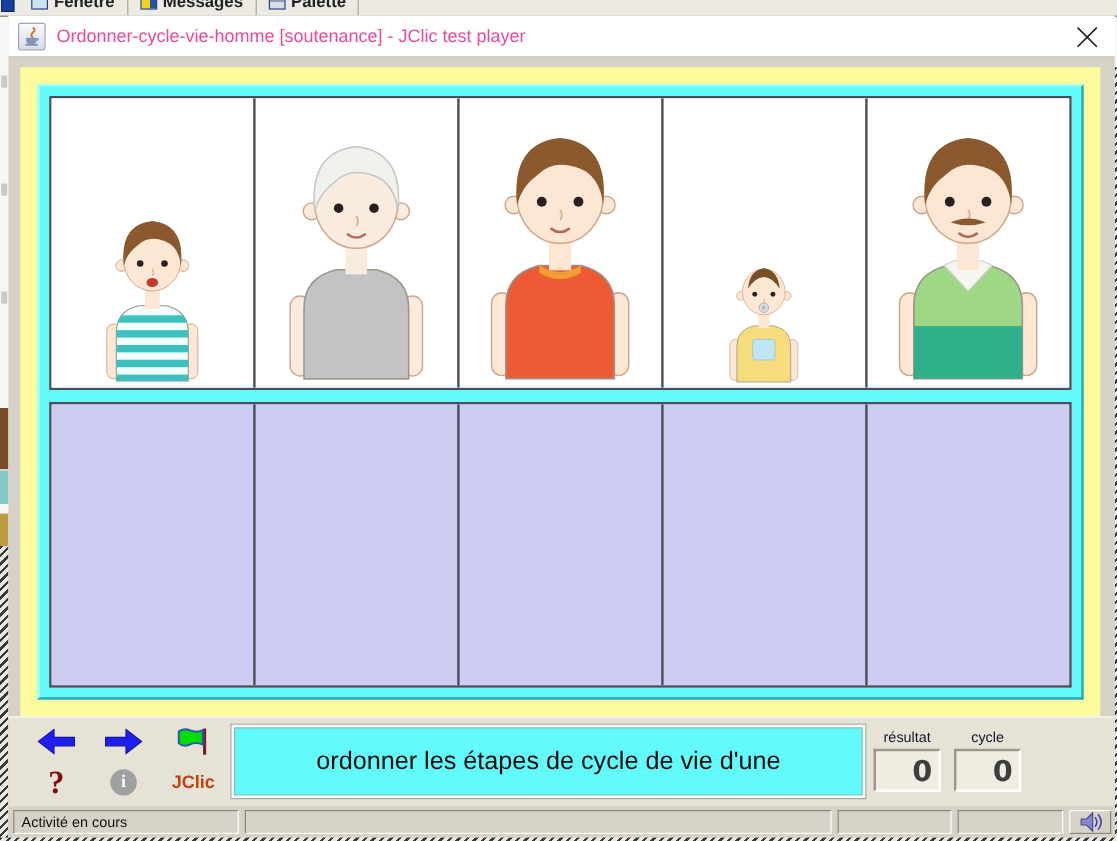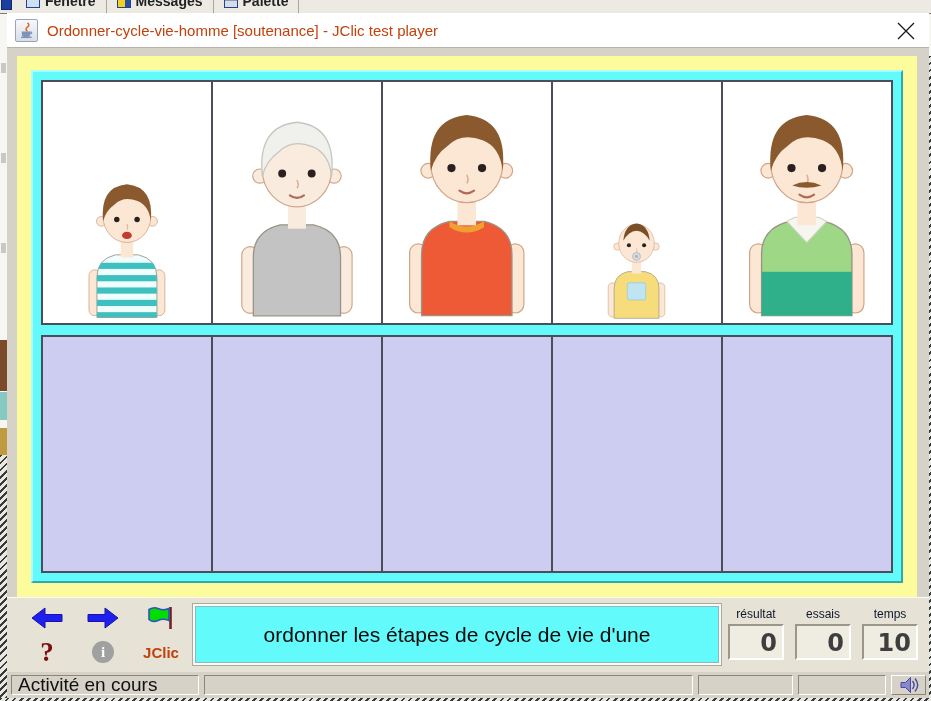--- a/index.html
+++ b/index.html
@@ -25,21 +25,21 @@
   .mini-icon{width:12px;height:11px;border:1px solid #224488;}
   .mini-icon.win{background:linear-gradient(#2850a0 35%,#cfe0f4 35%);}
   .mini-icon.msg{background:linear-gradient(90deg,#f5d020 55%,#2850a0 55%);}
   .mini-icon.pal{background:linear-gradient(#8f9ab0 50%,#d7dde8 50%);}
   
   .player{position:absolute;left:7px;top:13px;width:922px;height:685px;background:#d6d2c8;z-index:3;}
   .titlebar{position:relative;height:35px;background:#ffffff;border-bottom:1px solid #b8b4aa;
     display:flex;align-items:center;padding-left:8px;box-sizing:border-box;}
   .java-btn{width:21px;height:21px;background:linear-gradient(#f8f9fc,#d9dde8);
     border:1px solid #9aa4b8;border-radius:2px;display:flex;align-items:center;justify-content:center;}
-  .win-title{margin-left:9px;font-size:15px;color:#c2410c;}
+  .win-title{margin-left:9px;font-size:15px;color:#ec4899;}
   .close-x{position:absolute;right:10px;top:5px;width:26px;height:26px;display:flex;
     align-items:center;justify-content:center;cursor:default;}
   
   .yellow-panel{margin:8px 12px 0 10px;width:900px;height:541px;background:#fdfc9c;box-sizing:border-box;padding:14px;}
   .cyan-frame{width:872px;height:513px;background:#62fafa;box-sizing:border-box;
     border-top:2px solid #a8ffff;border-left:2px solid #a8ffff;
     border-right:2px solid #2fa8b0;border-bottom:2px solid #2fa8b0;
     padding:8px;}
   .grid-row{display:flex;border:2px solid #4d4d5a;box-sizing:border-box;width:852px;background:#fff;}
   .grid-row.top{height:245px;margin-bottom:10px;}
@@ -71,21 +71,21 @@
     border-top:2px solid #9a968a;border-left:2px solid #9a968a;
     border-bottom:2px solid #ffffff;border-right:2px solid #ffffff;
     font-size:24px;font-weight:bold;color:#3e3e3e;text-align:right;
     padding:3px 5px 0 0;font-family:"DejaVu Sans","Liberation Sans",sans-serif;}
   
   .status-bar{height:26px;background:#d6d2c8;display:flex;gap:5px;box-sizing:border-box;
     padding:3px 3px 3px 4px;align-items:stretch;}
   .seg{box-sizing:border-box;background:#d6d2c8;
     border-top:1px solid #8a867a;border-left:1px solid #8a867a;
     border-bottom:1px solid #ffffff;border-right:1px solid #ffffff;
-    font-size:19px;color:#111;display:flex;align-items:center;padding:0 6px;}
+    font-size:12px;color:#111;display:flex;align-items:center;padding:0 6px;}
   .seg.s1{width:188px;}
   .seg.s2{flex:1;}
   .seg.s3{width:95px;}
   .seg.s4{width:88px;}
   .speaker-btn{width:35px;box-sizing:border-box;background:#d6d2c8;cursor:pointer;
     border-top:1px solid #ffffff;border-left:1px solid #ffffff;
     border-bottom:1px solid #8a867a;border-right:1px solid #8a867a;
     display:flex;align-items:center;justify-content:center;}
 </style>
 </head>
@@ -292,26 +292,22 @@
     <div class="msg-box">
       <div>ordonner les étapes de cycle de vie d'une</div>
     </div>
 
     <div class="counters">
       <div class="counter">
         <div class="counter-label">résultat</div>
         <div class="counter-box">0</div>
       </div>
       <div class="counter">
-        <div class="counter-label">essais</div>
+        <div class="counter-label">cycle</div>
         <div class="counter-box">0</div>
-      </div>
-      <div class="counter">
-        <div class="counter-label">temps</div>
-        <div class="counter-box">10</div>
       </div>
     </div>
   </div>
 
   <div class="status-bar">
     <div class="seg s1">Activité en cours</div>
     <div class="seg s2"></div>
     <div class="seg s3"></div>
     <div class="seg s4"></div>
     <div class="speaker-btn">

